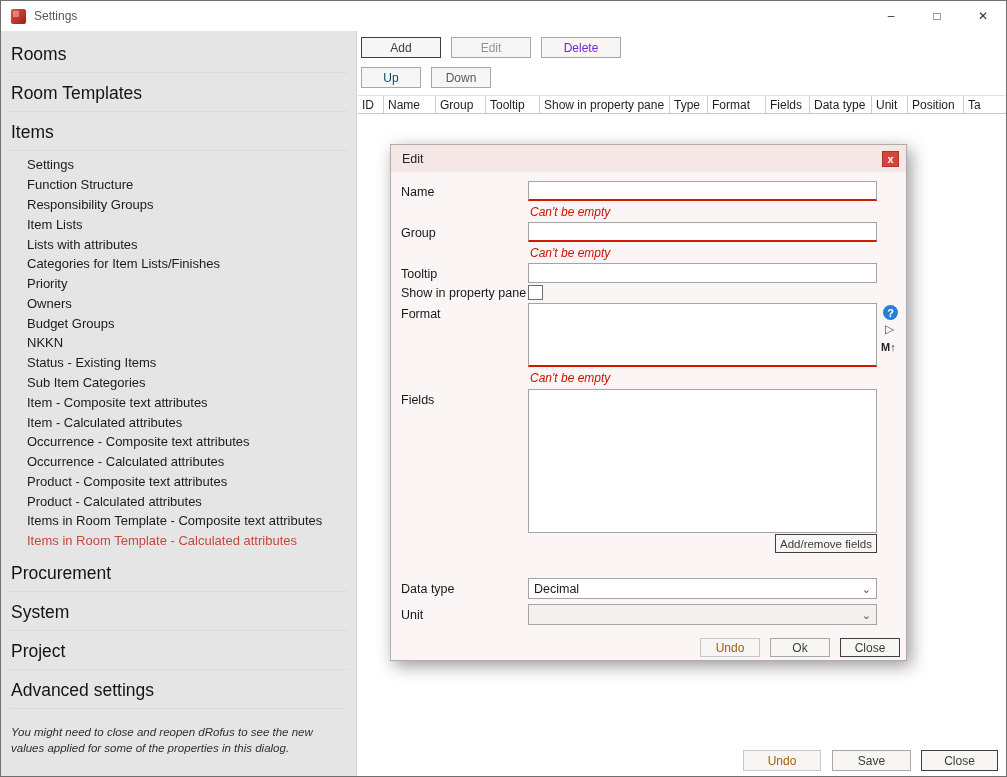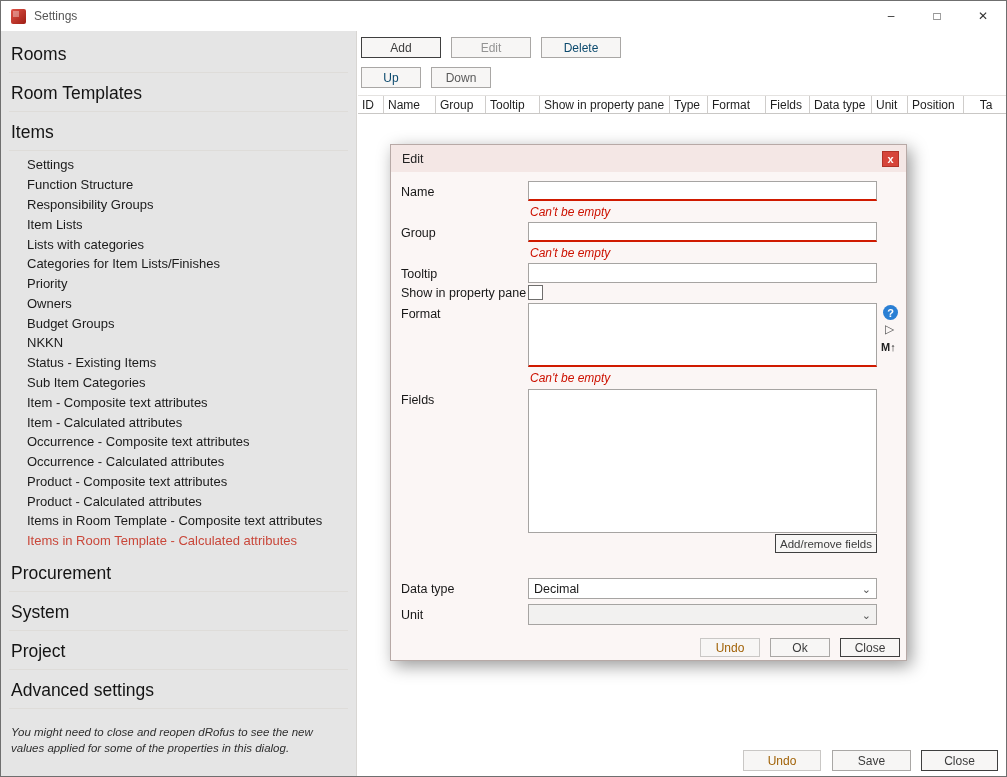--- a/index.html
+++ b/index.html
@@ -31,21 +31,21 @@
   .sidebar-note { position:absolute; left:10px; bottom:20px; width:302px; font-style:italic; font-size:11.5px; color:#2e2e2e; line-height:1.33; }
 
   
   .main { position:absolute; top:30px; left:357px; right:0; bottom:0; background:#fff; }
   .btn { position:absolute; display:flex; align-items:center; justify-content:center; background:#f7f6f5; border:1px solid #a9a7a5; font-size:12px; color:#3c3c3c; cursor:pointer; white-space:nowrap; }
   .btn.default { border:1.5px solid #3f3f3f; }
   .btn.disabled { color:#a16207; border-color:#c9c7c5; cursor:default; }
   .btn.muted { color:#949494; }
   .btn-add { left:3px; top:6px; width:80px; height:21px; }
   .btn-edit { left:93px; top:6px; width:80px; height:21px; }
-  .btn-delete { left:183px; top:6px; width:80px; height:21px; color:#0c4a6e; }
+  .btn-delete { left:183px; top:6px; width:80px; height:21px; color:#6d28d9; }
   .btn-up { left:3px; top:36px; width:60px; height:21px; color:#0c4a6e; }
   .btn-down { left:73px; top:36px; width:60px; height:21px; color:#5a5a5a; }
 
   .table-head { position:absolute; top:64px; left:0; right:0; height:19px; display:flex; border-top:1px solid #e4e2e0; border-bottom:1px solid #c9c7c5; overflow:hidden; }
   .th { flex:0 0 auto; border-right:1px solid #cfcdcb; padding:2px 3px 0 4px; font-size:12px; color:#1f1f1f; white-space:nowrap; overflow:hidden; cursor:pointer; }
 
   
   .dialog { position:absolute; left:389px; top:143px; width:517px; height:517px; background:#fbf6f5; border:1px solid #b7a9a6; box-shadow:4px 5px 16px rgba(0,0,0,.40); z-index:5; }
   .dialog-header { position:absolute; top:0; left:0; right:0; height:27px; background:#f4e7e5; display:flex; align-items:center; padding-left:11px; font-size:12.5px; color:#222; }
   .dialog-close { position:absolute; top:6px; right:7px; width:17px; height:16px; background:#d6453a; color:#fff; font-size:11px; font-weight:bold; display:flex; align-items:center; justify-content:center; border:1px solid #b03328; cursor:pointer; }
@@ -101,21 +101,21 @@
 
   <div class="sidebar">
     <div class="section-title first">Rooms</div>
     <div class="section-title">Room Templates</div>
     <div class="section-title">Items</div>
     <div class="subitem-list">
         <div class="subitem">Settings</div>
         <div class="subitem">Function Structure</div>
         <div class="subitem">Responsibility Groups</div>
         <div class="subitem">Item Lists</div>
-        <div class="subitem">Lists with categories</div>
+        <div class="subitem">Lists with attributes</div>
         <div class="subitem">Categories for Item Lists/Finishes</div>
         <div class="subitem">Priority</div>
         <div class="subitem">Owners</div>
         <div class="subitem">Budget Groups</div>
         <div class="subitem">NKKN</div>
         <div class="subitem">Status - Existing Items</div>
         <div class="subitem">Sub Item Categories</div>
         <div class="subitem">Item - Composite text attributes</div>
         <div class="subitem">Item - Calculated attributes</div>
         <div class="subitem">Occurrence - Composite text attributes</div>
@@ -143,21 +143,21 @@
         <div class="th" style="width: 52px;">Name</div>
         <div class="th" style="width: 50px;">Group</div>
         <div class="th" style="width: 54px;">Tooltip</div>
         <div class="th" style="width: 130px;">Show in property pane</div>
         <div class="th" style="width: 38px;">Type</div>
         <div class="th" style="width: 58px;">Format</div>
         <div class="th" style="width: 44px;">Fields</div>
         <div class="th" style="width: 62px;">Data type</div>
         <div class="th" style="width: 36px;">Unit</div>
         <div class="th" style="width: 56px;">Position</div>
-        <div class="th" style="width: 44px; text-align: center;">Ta</div>
+        <div class="th" style="width: 44px;">Ta</div>
       </div>
   </div>
 
   <div class="dialog">
     <div class="dialog-header">
       <span>Edit</span>
     </div>
     <div class="dialog-close">x</div>
 
     <div class="dlg-label lbl-name">Name</div>

